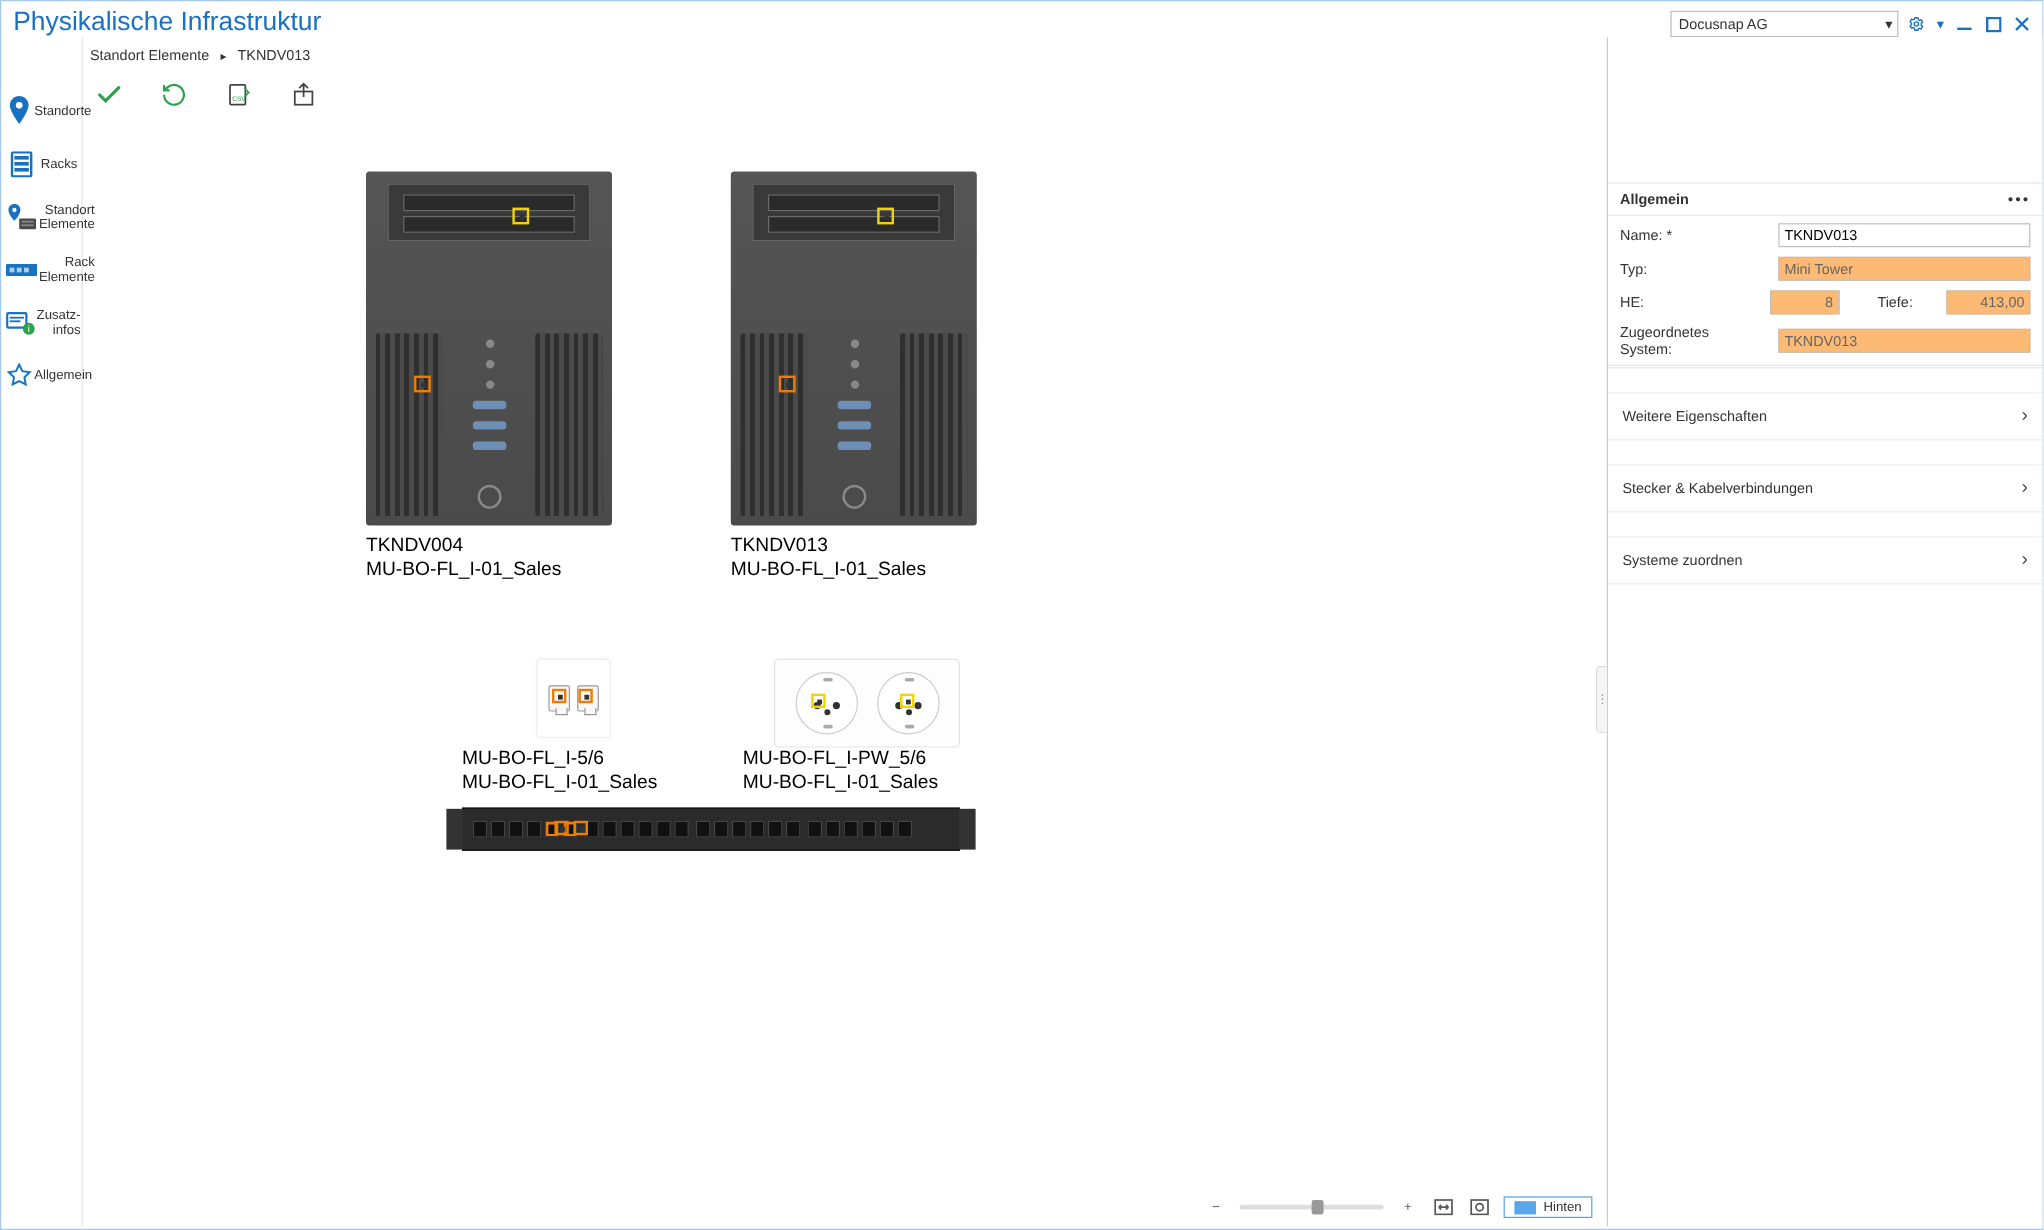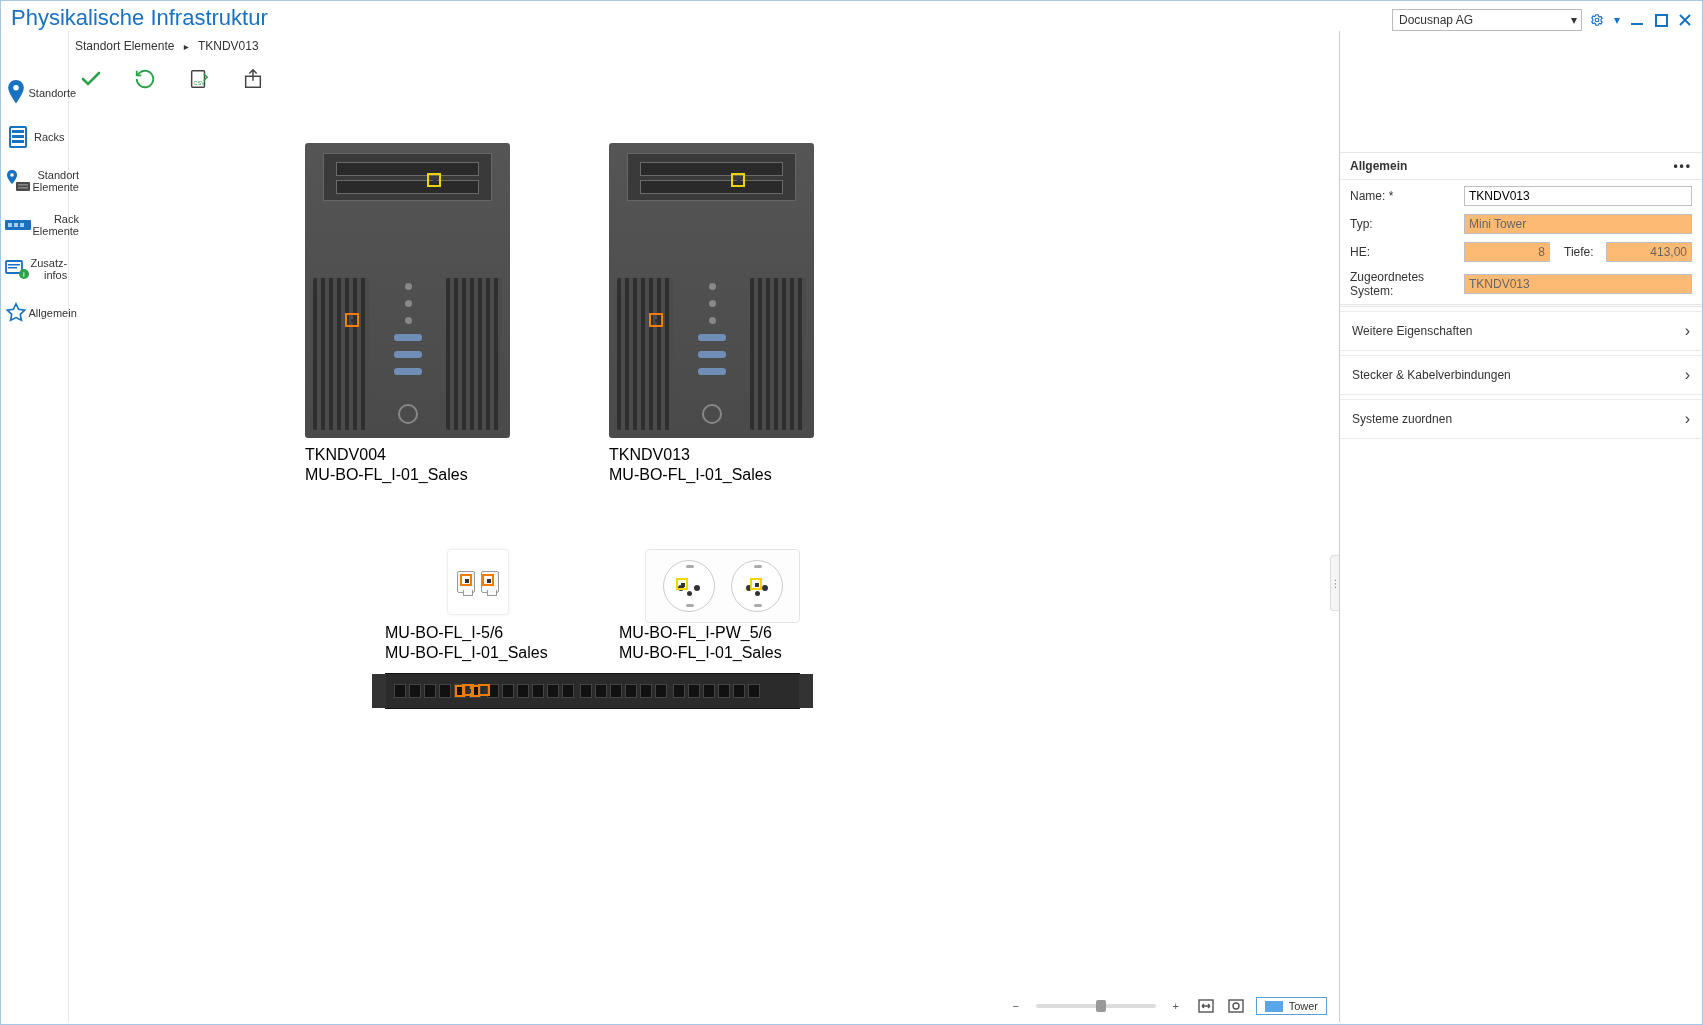--- a/index.html
+++ b/index.html
@@ -77,26 +77,26 @@
   .pp{width:12px; height:14px; background:#111; border:1px solid #444;}
   .pp.lit{box-shadow: inset 0 0 0 2px #f07d00;}
   .stdport{position:absolute; width:12px; height:12px; border:2px solid #f07d00;}
   .stdport .pin{position:absolute; top:3px; left:3px; width:4px;height:4px;background:#333;}
 
   
   .right { width: 362px; display:flex; flex-direction:column; background:#fff; }
   .rp-top-space { height: 122px; border-bottom:1px solid #e8e8e8; }
   .panel-head { display:flex; align-items:center; justify-content:space-between; padding:6px 10px; font-weight:bold; font-size:12px; border-bottom:1px solid #e8e8e8;}
   .form { padding:6px 10px; display:flex; flex-direction:column; gap:8px; border-bottom:3px double #e6e6e6;}
-  .frow { display:flex; align-items:center; gap:6px;}
+  .frow { display:flex; align-items:center; gap:24px;}
   .flab { width:108px; font-size:12px;}
   .ftxt { flex:1; height:20px; border:1px solid #bfbfbf; padding:0 4px; font-size:12px; background:#fff;}
   .ftxt.ro { background:#fdba74; color:#666;}
   .fnum { width:58px; text-align:right;}
-  .section { display:flex; align-items:center; justify-content:space-between; padding:10px 12px; font-size:12px; border-top:1px solid #ececec; border-bottom:1px solid #ececec; margin-top:4px; cursor:pointer;}
+  .section { display:flex; align-items:center; justify-content:space-between; padding:10px 12px; font-size:12px; border-top:1px solid #ececec; border-bottom:1px solid #ececec; margin-top:20px; cursor:pointer;}
   .chev { font-size:16px; color:#444;}
   .dots { letter-spacing:2px; font-weight:bold; cursor:pointer;}
   .collapse-tab { position:absolute; right:-1px; top:454px; width:10px; height:56px; background:#f5f5f5; border:1px solid #ddd; border-right:none; border-radius:4px 0 0 4px; display:flex; align-items:center; justify-content:center; font-size:10px; color:#888; cursor:pointer;}
 
   
   .bottombar { position:absolute; bottom:6px; right:12px; display:flex; align-items:center; gap:10px; font-size:11px;}
   .slider { width:120px; height:4px; background:#ddd; position:relative; border-radius:2px;}
   .slider .knob{position:absolute; top:-4px; left:60px; width:10px; height:12px; background:#999; border-radius:2px;}
   .tinybtn{width:20px;height:20px;display:inline-flex;align-items:center;justify-content:center;cursor:pointer;color:#555;}
   .hinten { border:1px solid #5aa1d8; padding:2px 8px; font-size:11px; display:flex; align-items:center; gap:6px;}
@@ -415,21 +415,21 @@
               </svg>
           </span>
           <span class="tinybtn">
             <svg width="16" height="14" viewBox="0 0 16 14" stroke="#555" fill="none" stroke-width="1.4">
                 <rect x="1" y="1" width="14" height="12"></rect>
                 <circle cx="8" cy="7" r="3"></circle>
               </svg>
           </span>
           <div class="hinten">
             <span class="sw"></span>
-            <span>Tower</span>
+            <span>Hinten</span>
           </div>
         </div>
 
         <div class="collapse-tab">⋮</div>
       </div>
     </div>
 
     <div class="right">
       <div class="rp-top-space"></div>
       <div class="panel-head">

